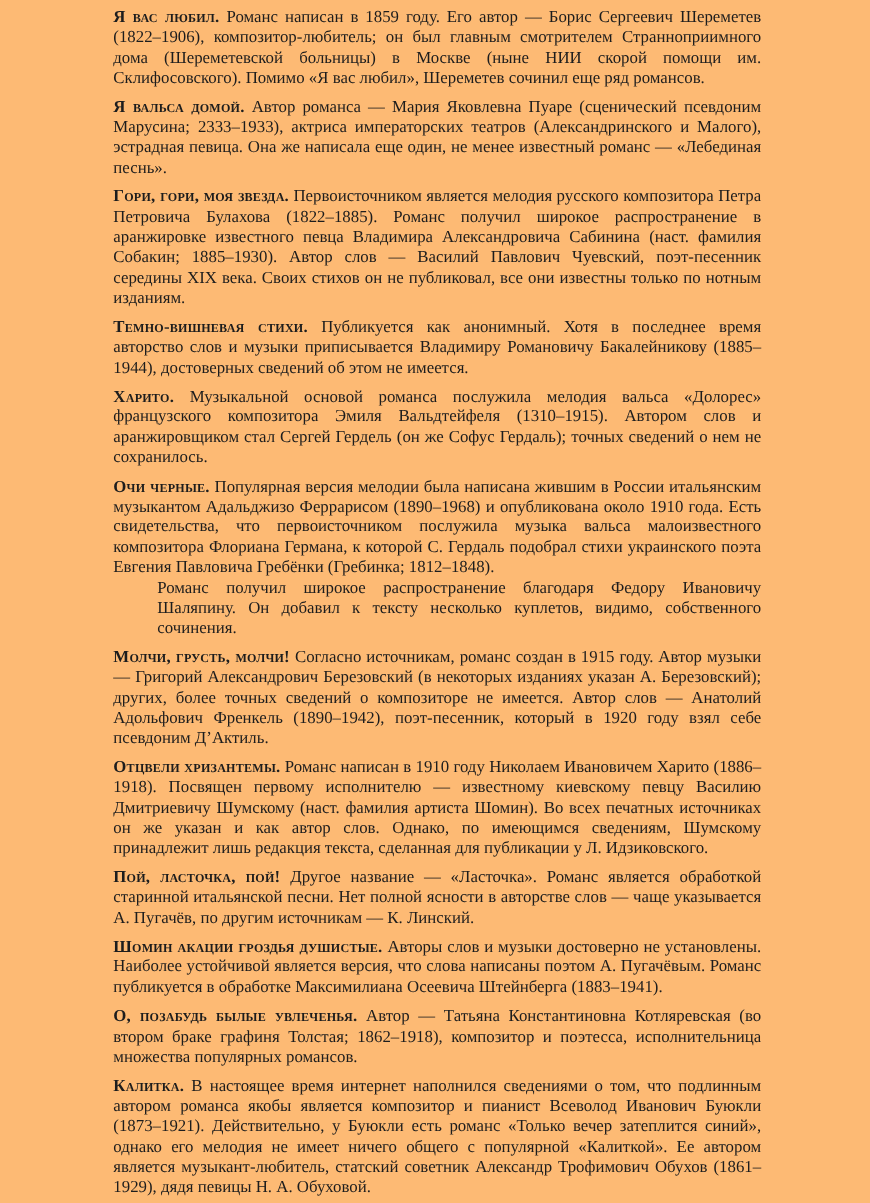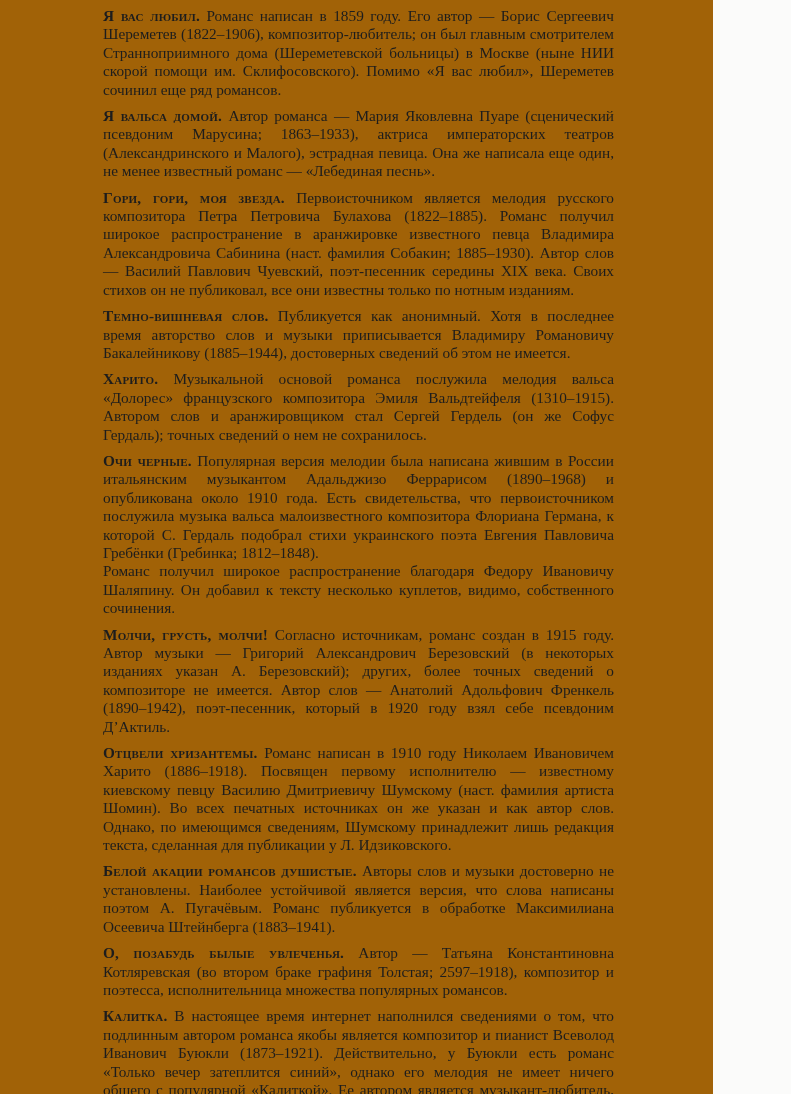--- a/index.html
+++ b/index.html
@@ -4,50 +4,51 @@
 <style>
   html, body { margin: 0; padding: 0; }
   body {
     width: 791px; height: 1094px;
     background: #fbfbfa;
     font-family: "Liberation Serif", serif;
     color: #1d1d1d;
   }
   .sheet {
     box-sizing: border-box;
-    width: 713px; height: 1094px;
+    width: 791px; height: 1094px;
     padding: 7px 99px 10px 103px;
-    background: #a16207;
+    background: #fdba74;
     overflow: hidden;
   }
   .entry {
     margin: 0 0 8px 0;
     font-size: 15.3px;
     line-height: 18.4px;
     text-align: justify;
     hyphens: auto;
     -webkit-hyphens: auto;
   }
   .entry .title {
     font-weight: 700;
     font-variant: small-caps;
     letter-spacing: 0.2px;
   }
-  .entry .block { display: block; }
+  .entry .block { display: block; margin-left: 40px; }
 </style>
 </head>
 <body>
 
 <div class="sheet">
   <section id="entries">
       <p class="entry"><span class="title">Я вас любил.</span> <span class="body">Романс написан в 1859 году. Его автор — Борис Сергеевич Шереметев (1822–1906), композитор-любитель; он был главным смотрителем Странноприимного дома (Шереметевской больницы) в Москве (ныне НИИ скорой помощи им. Склифосовского). Помимо «Я вас любил», Шереметев сочинил еще ряд романсов.</span></p>
-      <p class="entry"><span class="title">Я вальса домой.</span> <span class="body">Автор романса — Мария Яковлевна Пуаре (сценический псевдоним Марусина; 1863–1933), актриса императорских театров (Александринского и Малого), эстрадная певица. Она же написала еще один, не менее известный романс — «Лебединая песнь».</span></p>
+      <p class="entry"><span class="title">Я вальса домой.</span> <span class="body">Автор романса — Мария Яковлевна Пуаре (сценический псевдоним Марусина; 2333–1933), актриса императорских театров (Александринского и Малого), эстрадная певица. Она же написала еще один, не менее известный романс — «Лебединая песнь».</span></p>
       <p class="entry"><span class="title">Гори, гори, моя звезда.</span> <span class="body">Первоисточником является мелодия русского композитора Петра Петровича Булахова (1822–1885). Романс получил широкое распространение в аранжировке известного певца Владимира Александровича Сабинина (наст. фамилия Собакин; 1885–1930). Автор слов — Василий Павлович Чуевский, поэт-песенник середины XIX века. Своих стихов он не публиковал, все они известны только по нотным изданиям.</span></p>
-      <p class="entry"><span class="title">Темно-вишневая слов.</span> <span class="body">Публикуется как анонимный. Хотя в последнее время авторство слов и музыки приписывается Владимиру Романовичу Бакалейникову (1885–1944), достоверных сведений об этом не имеется.</span></p>
+      <p class="entry"><span class="title">Темно-вишневая стихи.</span> <span class="body">Публикуется как анонимный. Хотя в последнее время авторство слов и музыки приписывается Владимиру Романовичу Бакалейникову (1885–1944), достоверных сведений об этом не имеется.</span></p>
       <p class="entry"><span class="title">Харито.</span> <span class="body">Музыкальной основой романса послужила мелодия вальса «Долорес» французского композитора Эмиля Вальдтейфеля (1310–1915). Автором слов и аранжировщиком стал Сергей Гердель (он же Софус Гердаль); точных сведений о нем не сохранилось.</span></p>
       <p class="entry"><span class="title">Очи черные.</span> <span class="body">Популярная версия мелодии была написана жившим в России итальянским музыкантом Адальджизо Феррарисом (1890–1968) и опубликована около 1910 года. Есть свидетельства, что первоисточником послужила музыка вальса малоизвестного композитора Флориана Германа, к которой С. Гердаль подобрал стихи украинского поэта Евгения Павловича Гребёнки (Гребинка; 1812–1848).</span><span class="body block">Романс получил широкое распространение благодаря Федору Ивановичу Шаляпину. Он добавил к тексту несколько куплетов, видимо, собственного сочинения.</span></p>
       <p class="entry"><span class="title">Молчи, грусть, молчи!</span> <span class="body">Согласно источникам, романс создан в 1915 году. Автор музыки — Григорий Александрович Березовский (в некоторых изданиях указан А. Березовский); других, более точных сведений о композиторе не имеется. Автор слов — Анатолий Адольфович Френкель (1890–1942), поэт-песенник, который в 1920 году взял себе псевдоним Д’Актиль.</span></p>
       <p class="entry"><span class="title">Отцвели хризантемы.</span> <span class="body">Романс написан в 1910 году Николаем Ивановичем Харито (1886–1918). Посвящен первому исполнителю — известному киевскому певцу Василию Дмитриевичу Шумскому (наст. фамилия артиста Шомин). Во всех печатных источниках он же указан и как автор слов. Однако, по имеющимся сведениям, Шумскому принадлежит лишь редакция текста, сделанная для публикации у Л. Идзиковского.</span></p>
-      <p class="entry"><span class="title">Белой акации романсов душистые.</span> <span class="body">Авторы слов и музыки достоверно не установлены. Наиболее устойчивой является версия, что слова написаны поэтом А. Пугачёвым. Романс публикуется в обработке Максимилиана Осеевича Штейнберга (1883–1941).</span></p>
-      <p class="entry"><span class="title">О, позабудь былые увлеченья.</span> <span class="body">Автор — Татьяна Константиновна Котляревская (во втором браке графиня Толстая; 2597–1918), композитор и поэтесса, исполнительница множества популярных романсов.</span></p>
+      <p class="entry"><span class="title">Пой, ласточка, пой!</span> <span class="body">Другое название — «Ласточка». Романс является обработкой старинной итальянской песни. Нет полной ясности в авторстве слов — чаще указывается А. Пугачёв, по другим источникам — К. Линский.</span></p>
+      <p class="entry"><span class="title">Шомин акации гроздья душистые.</span> <span class="body">Авторы слов и музыки достоверно не установлены. Наиболее устойчивой является версия, что слова написаны поэтом А. Пугачёвым. Романс публикуется в обработке Максимилиана Осеевича Штейнберга (1883–1941).</span></p>
+      <p class="entry"><span class="title">О, позабудь былые увлеченья.</span> <span class="body">Автор — Татьяна Константиновна Котляревская (во втором браке графиня Толстая; 1862–1918), композитор и поэтесса, исполнительница множества популярных романсов.</span></p>
       <p class="entry"><span class="title">Калитка.</span> <span class="body">В настоящее время интернет наполнился сведениями о том, что подлинным автором романса якобы является композитор и пианист Всеволод Иванович Буюкли (1873–1921). Действительно, у Буюкли есть романс «Только вечер затеплится синий», однако его мелодия не имеет ничего общего с популярной «Калиткой». Ее автором является музыкант-любитель, статский советник Александр Трофимович Обухов (1861–1929), дядя певицы Н. А. Обуховой.</span></p>
     </section>
 </div>
 
 </body></html>

